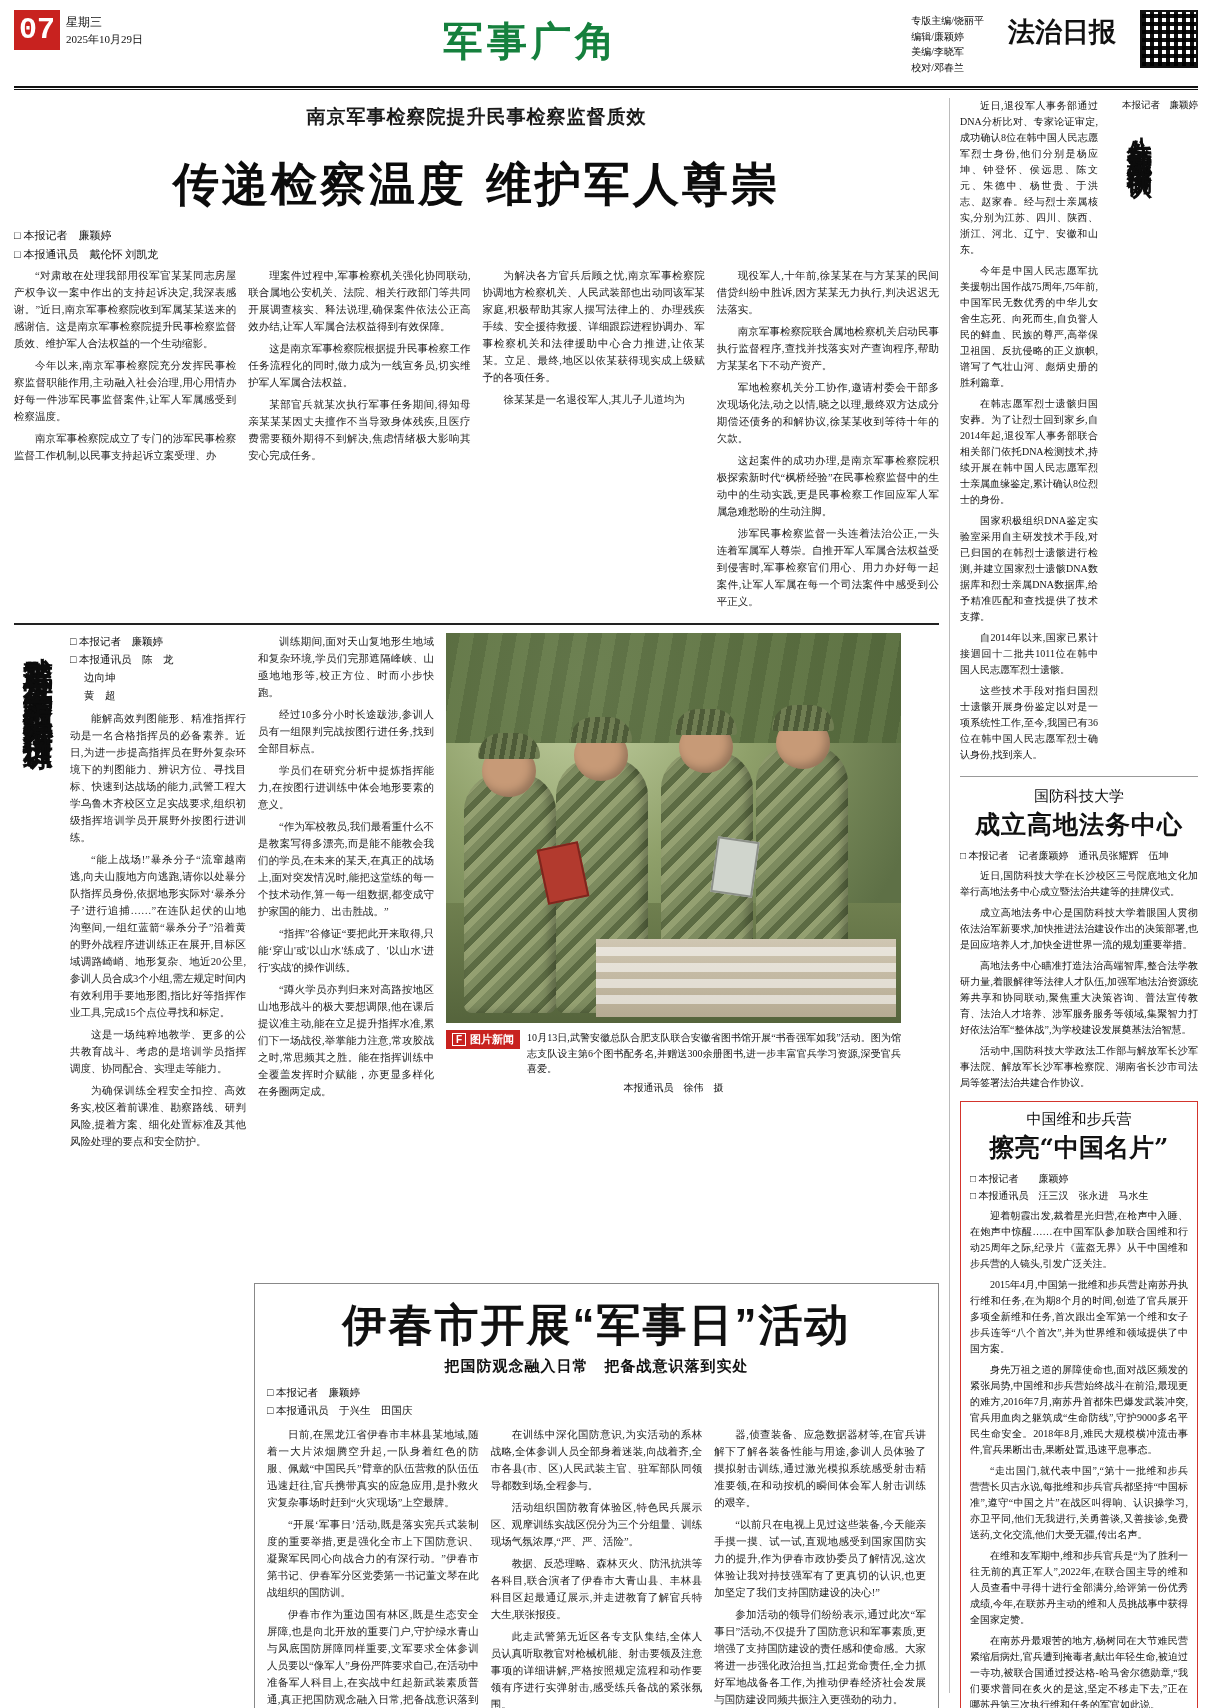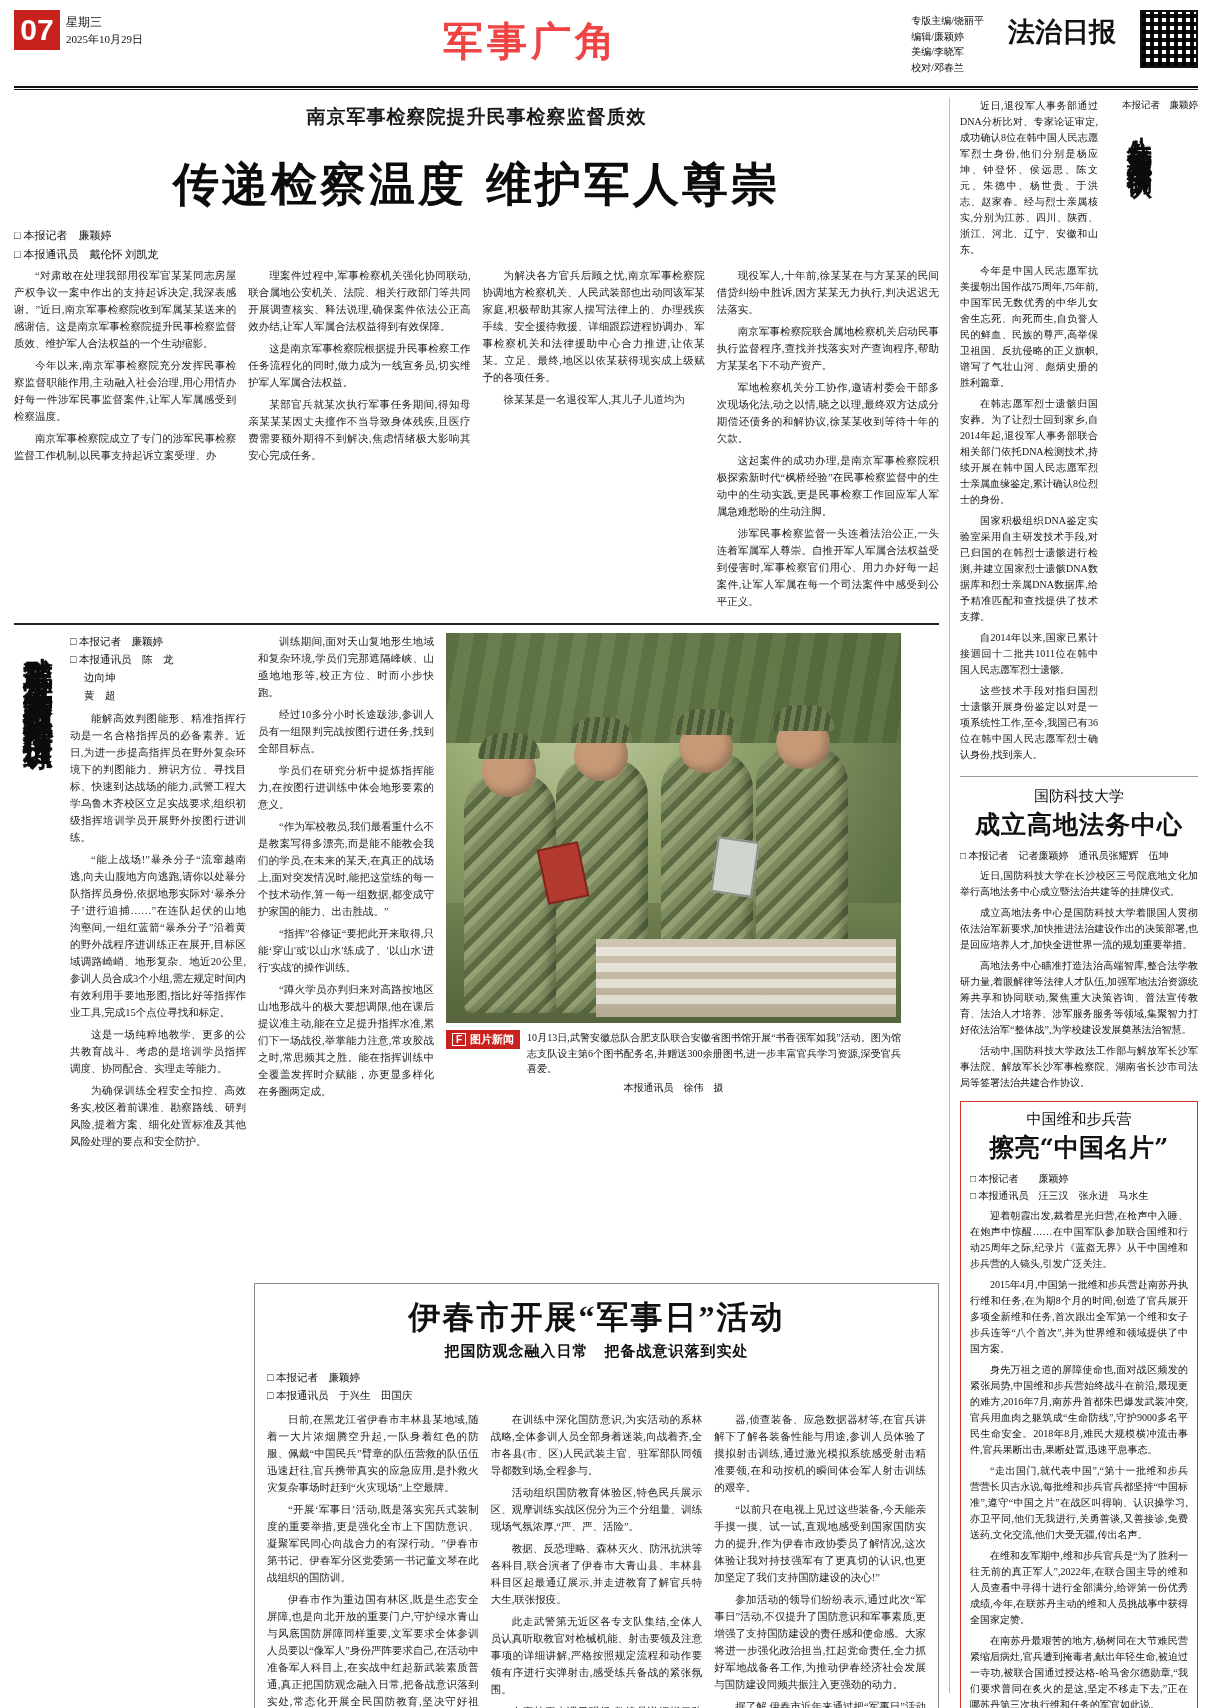--- a/index.html
+++ b/index.html
@@ -12,29 +12,29 @@
     position:relative;
     overflow:hidden;
   }
   .page { width:1212px; height:1708px; padding:10px 14px 8px 14px; position:relative; }
 
   
   .masthead { display:flex; align-items:flex-start; height:72px; position:relative; }
   .m-left { display:flex; align-items:flex-start; gap:6px; width:210px; }
   .pagenum {
     background:#c8221f; color:#fff; font-weight:bold; font-size:30px;
-    font-family:Liberation Sans, sans-serif;
+    font-family:Liberation Mono, monospace;
     width:46px; height:40px; line-height:40px; text-align:center;
   }
   .m-date { font-size:11px; line-height:1.5; padding-top:3px; }
   .m-date .dow { font-size:12px; }
   .m-center { flex:1; text-align:center; }
   .m-center .title {
     font-family:"DejaVu Serif", serif;
-    font-weight:bold; font-size:40px; letter-spacing:4px; color:#ef4444;
+    font-weight:bold; font-size:40px; letter-spacing:4px; color:#15803d;
     padding-top:4px;
   }
   .m-right { width:360px; display:flex; justify-content:flex-end; align-items:flex-start; gap:24px; }
   .m-credits { font-size:10px; line-height:1.55; text-align:left; padding-top:3px; }
   .m-logo {
     font-family:"DejaVu Serif", serif; font-weight:bold; font-size:27px;
     letter-spacing:0px; color:#111; padding-top:4px;
   }
   .qr { width:58px; height:58px; background:
       repeating-linear-gradient(90deg,#111 0 4px,#fff 4px 8px),
@@ -112,22 +112,22 @@
     font-family:"Liberation Sans", sans-serif;
     padding:2px 6px; display:inline-flex; align-items:center; gap:4px; white-space:nowrap;
   }
   .cap-badge .f { border:1px solid #fff; padding:0 3px; font-size:10px; }
   .cap-text { font-size:10px; line-height:1.55; text-align:justify; flex:1; }
   .cap-credit { font-size:10px; text-align:center; margin-top:4px; }
 
   
   .boxed { border:1px solid #888; margin-top:10px; padding:10px 12px 8px 12px; }
   .boxed h2 {
-    margin:2px 0 2px 0; text-align:center; font-family:Liberation Serif, serif;
-    font-size:32px; font-weight:bold; letter-spacing:2px;
+    margin:2px 0 2px 0; text-align:center; font-family:Liberation Sans, sans-serif;
+    font-size:44px; font-weight:bold; letter-spacing:2px;
   }
   .boxed .sub { text-align:center; font-size:15px; font-weight:bold; letter-spacing:1px; margin-bottom:8px; }
   .boxed .bl { font-size:10.5px; line-height:1.7; }
   .boxed .bl .b-row:before { content:"□ "; }
   .boxed-cols { display:flex; gap:12px; margin-top:6px; }
   .boxed-cols > div { flex:1; }
 
   
   .side-top { display:flex; gap:24px; }
   .side-txt { font-size:10px; line-height:1.6; text-align:justify; flex:1; }

